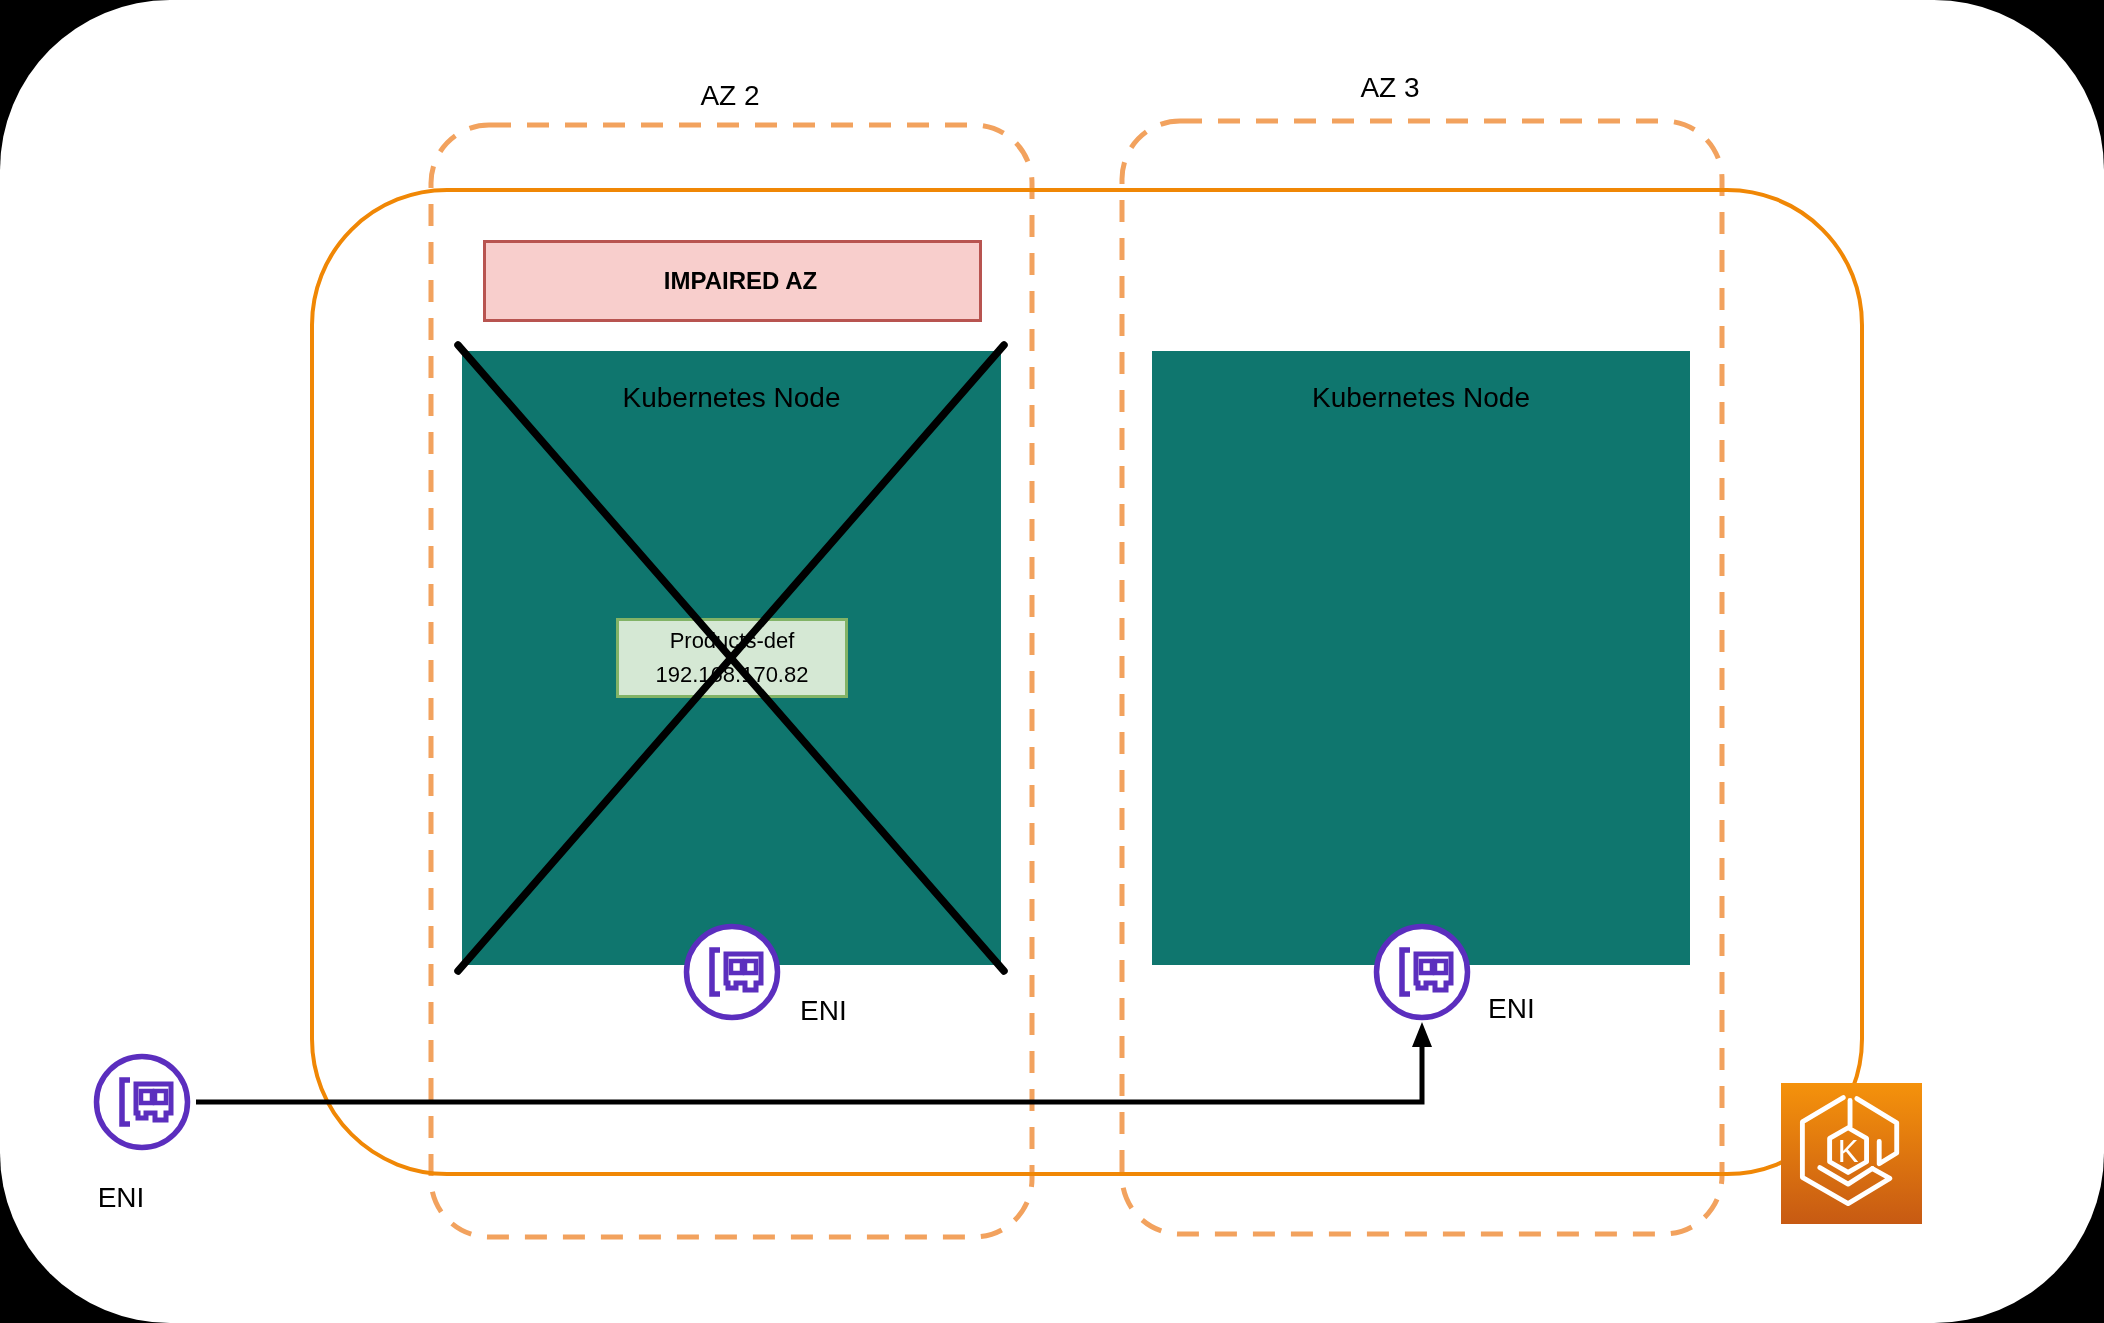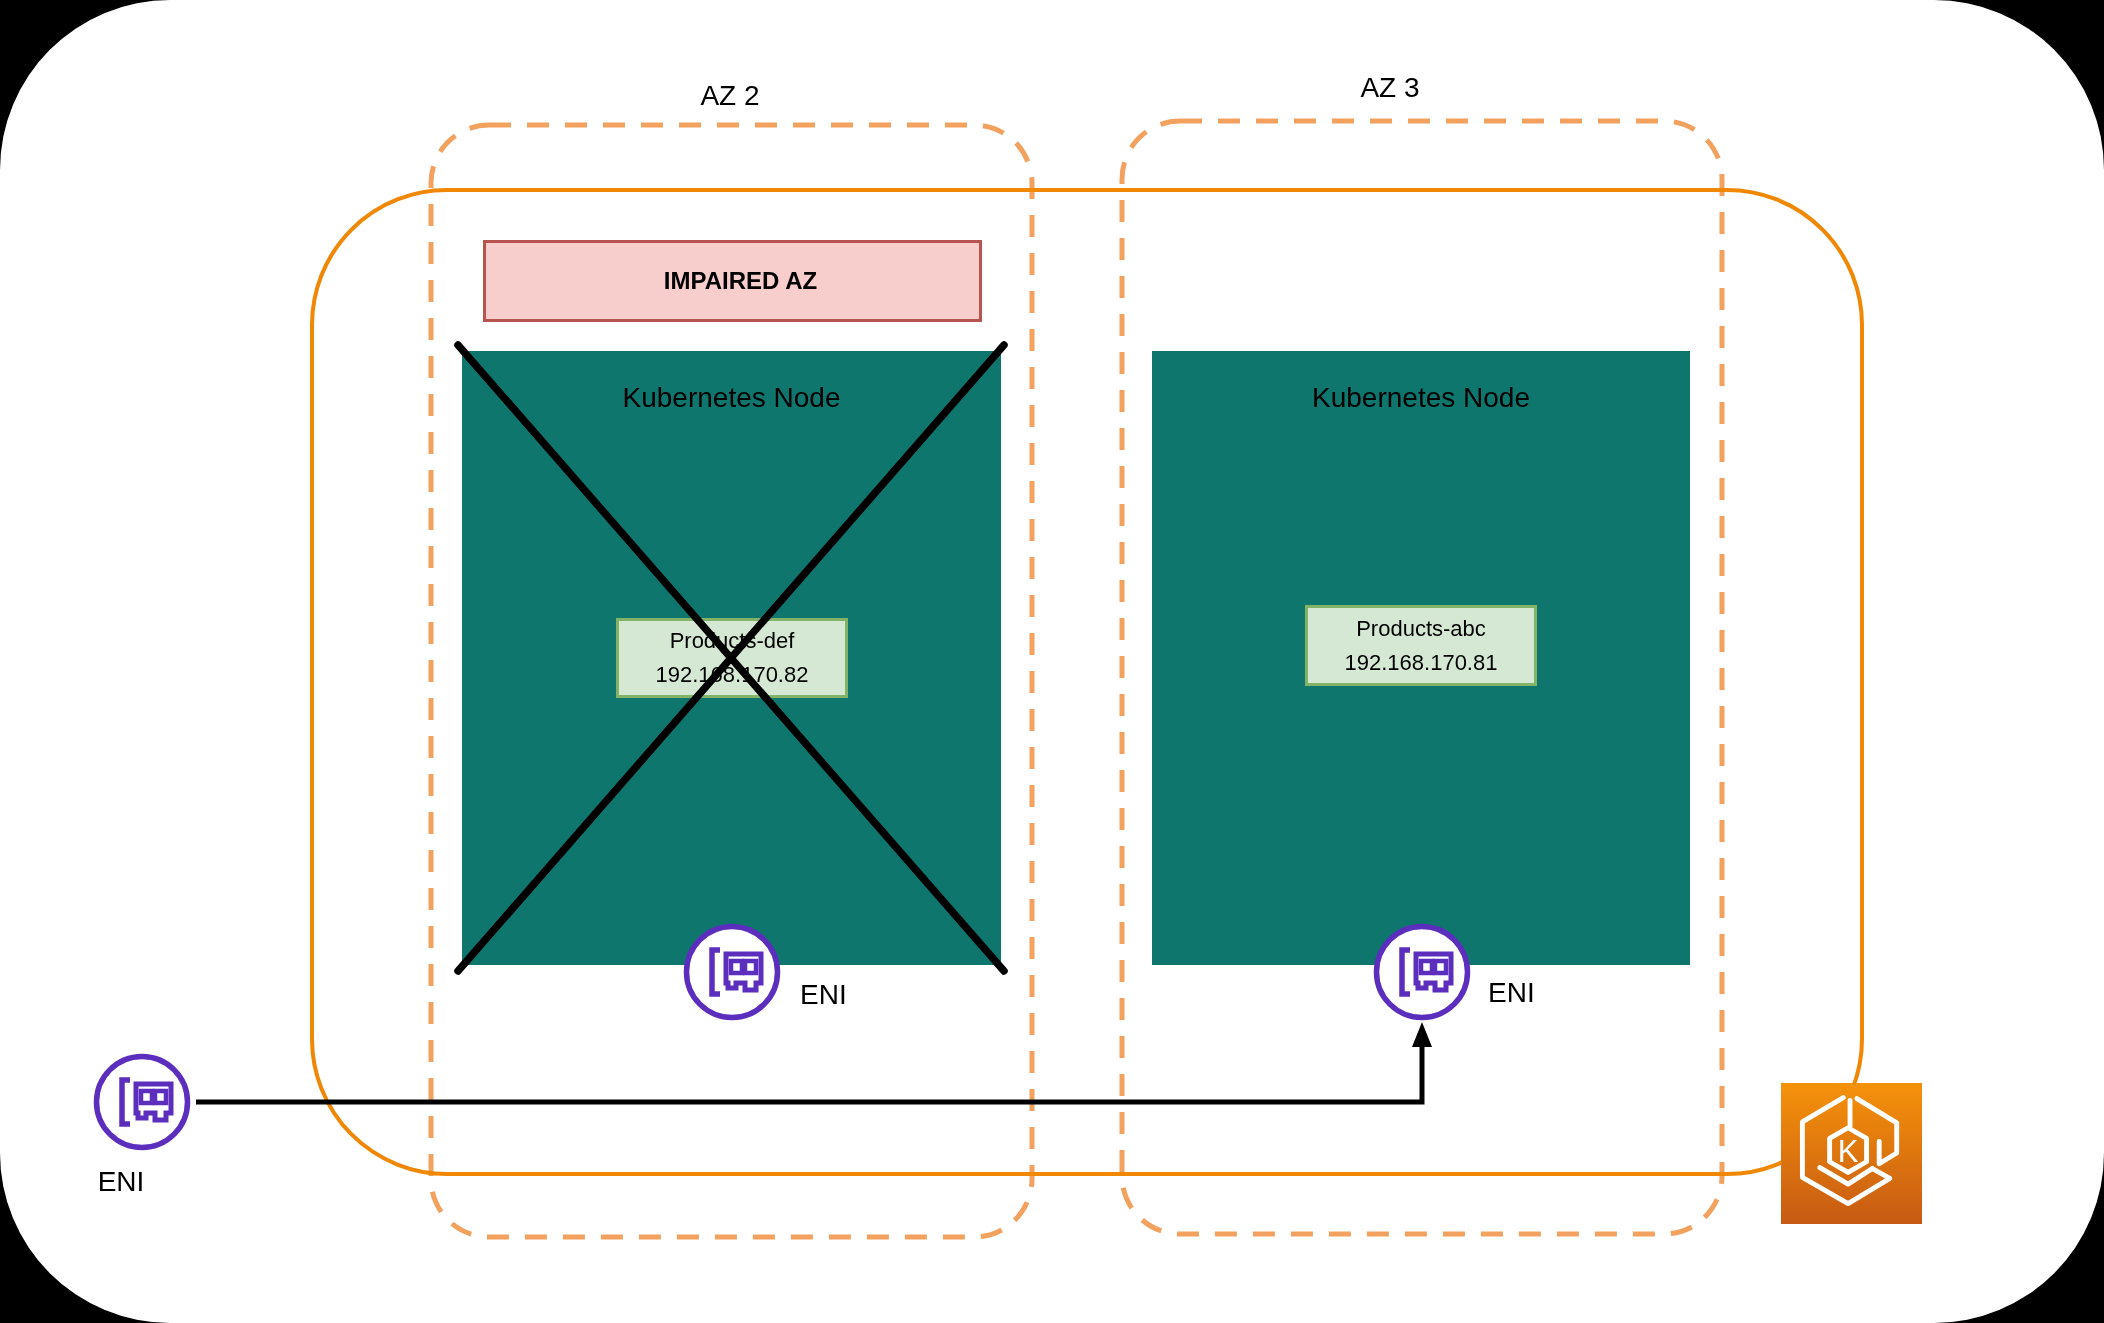--- a/index.html
+++ b/index.html
@@ -98,20 +98,21 @@
   .eni-icon {
     position: absolute;
     width: 100px; height: 100px;
     z-index: 3;
   }
   .eni-label {
     position: absolute;
     font-size: 28px;
     color: #000;
     z-index: 3;
+    margin-top: 16px;
   }
 
   
   .eks-icon {
     position: absolute;
     left: 1781px; top: 1083px;
     width: 141px; height: 141px;
     background: linear-gradient(180deg, #F5920B 0%, #C75A13 100%);
     z-index: 3;
   }
@@ -131,24 +132,20 @@
     <div class="node-title">Kubernetes Node</div>
   </div>
 
   <div class="k8s-node" style="left:1152px; top:351px; width:538px; height:614px;">
     <div class="node-title">Kubernetes Node</div>
   </div>
 
   <div class="pod-box pod-def">
     <div>Products-def</div>
     <div>192.168.170.82</div>
-  </div>
-  <div class="pod-box pod-abc">
-    <div>Products-abc</div>
-    <div>192.168.170.81</div>
   </div>
 
   <svg class="overlay" viewBox="0 0 2104 1323">
 
     <rect x="431" y="125" width="601" height="1112" rx="58" ry="58" fill="none" stroke="#F2A25E" stroke-width="5" stroke-dasharray="22 16"></rect>
 
     <rect x="1122" y="121" width="600" height="1113" rx="58" ry="58" fill="none" stroke="#F2A25E" stroke-width="5" stroke-dasharray="22 16"></rect>
 
     <rect x="312" y="190" width="1550" height="984" rx="135" ry="135" fill="none" stroke="#F08705" stroke-width="4"></rect>
 

